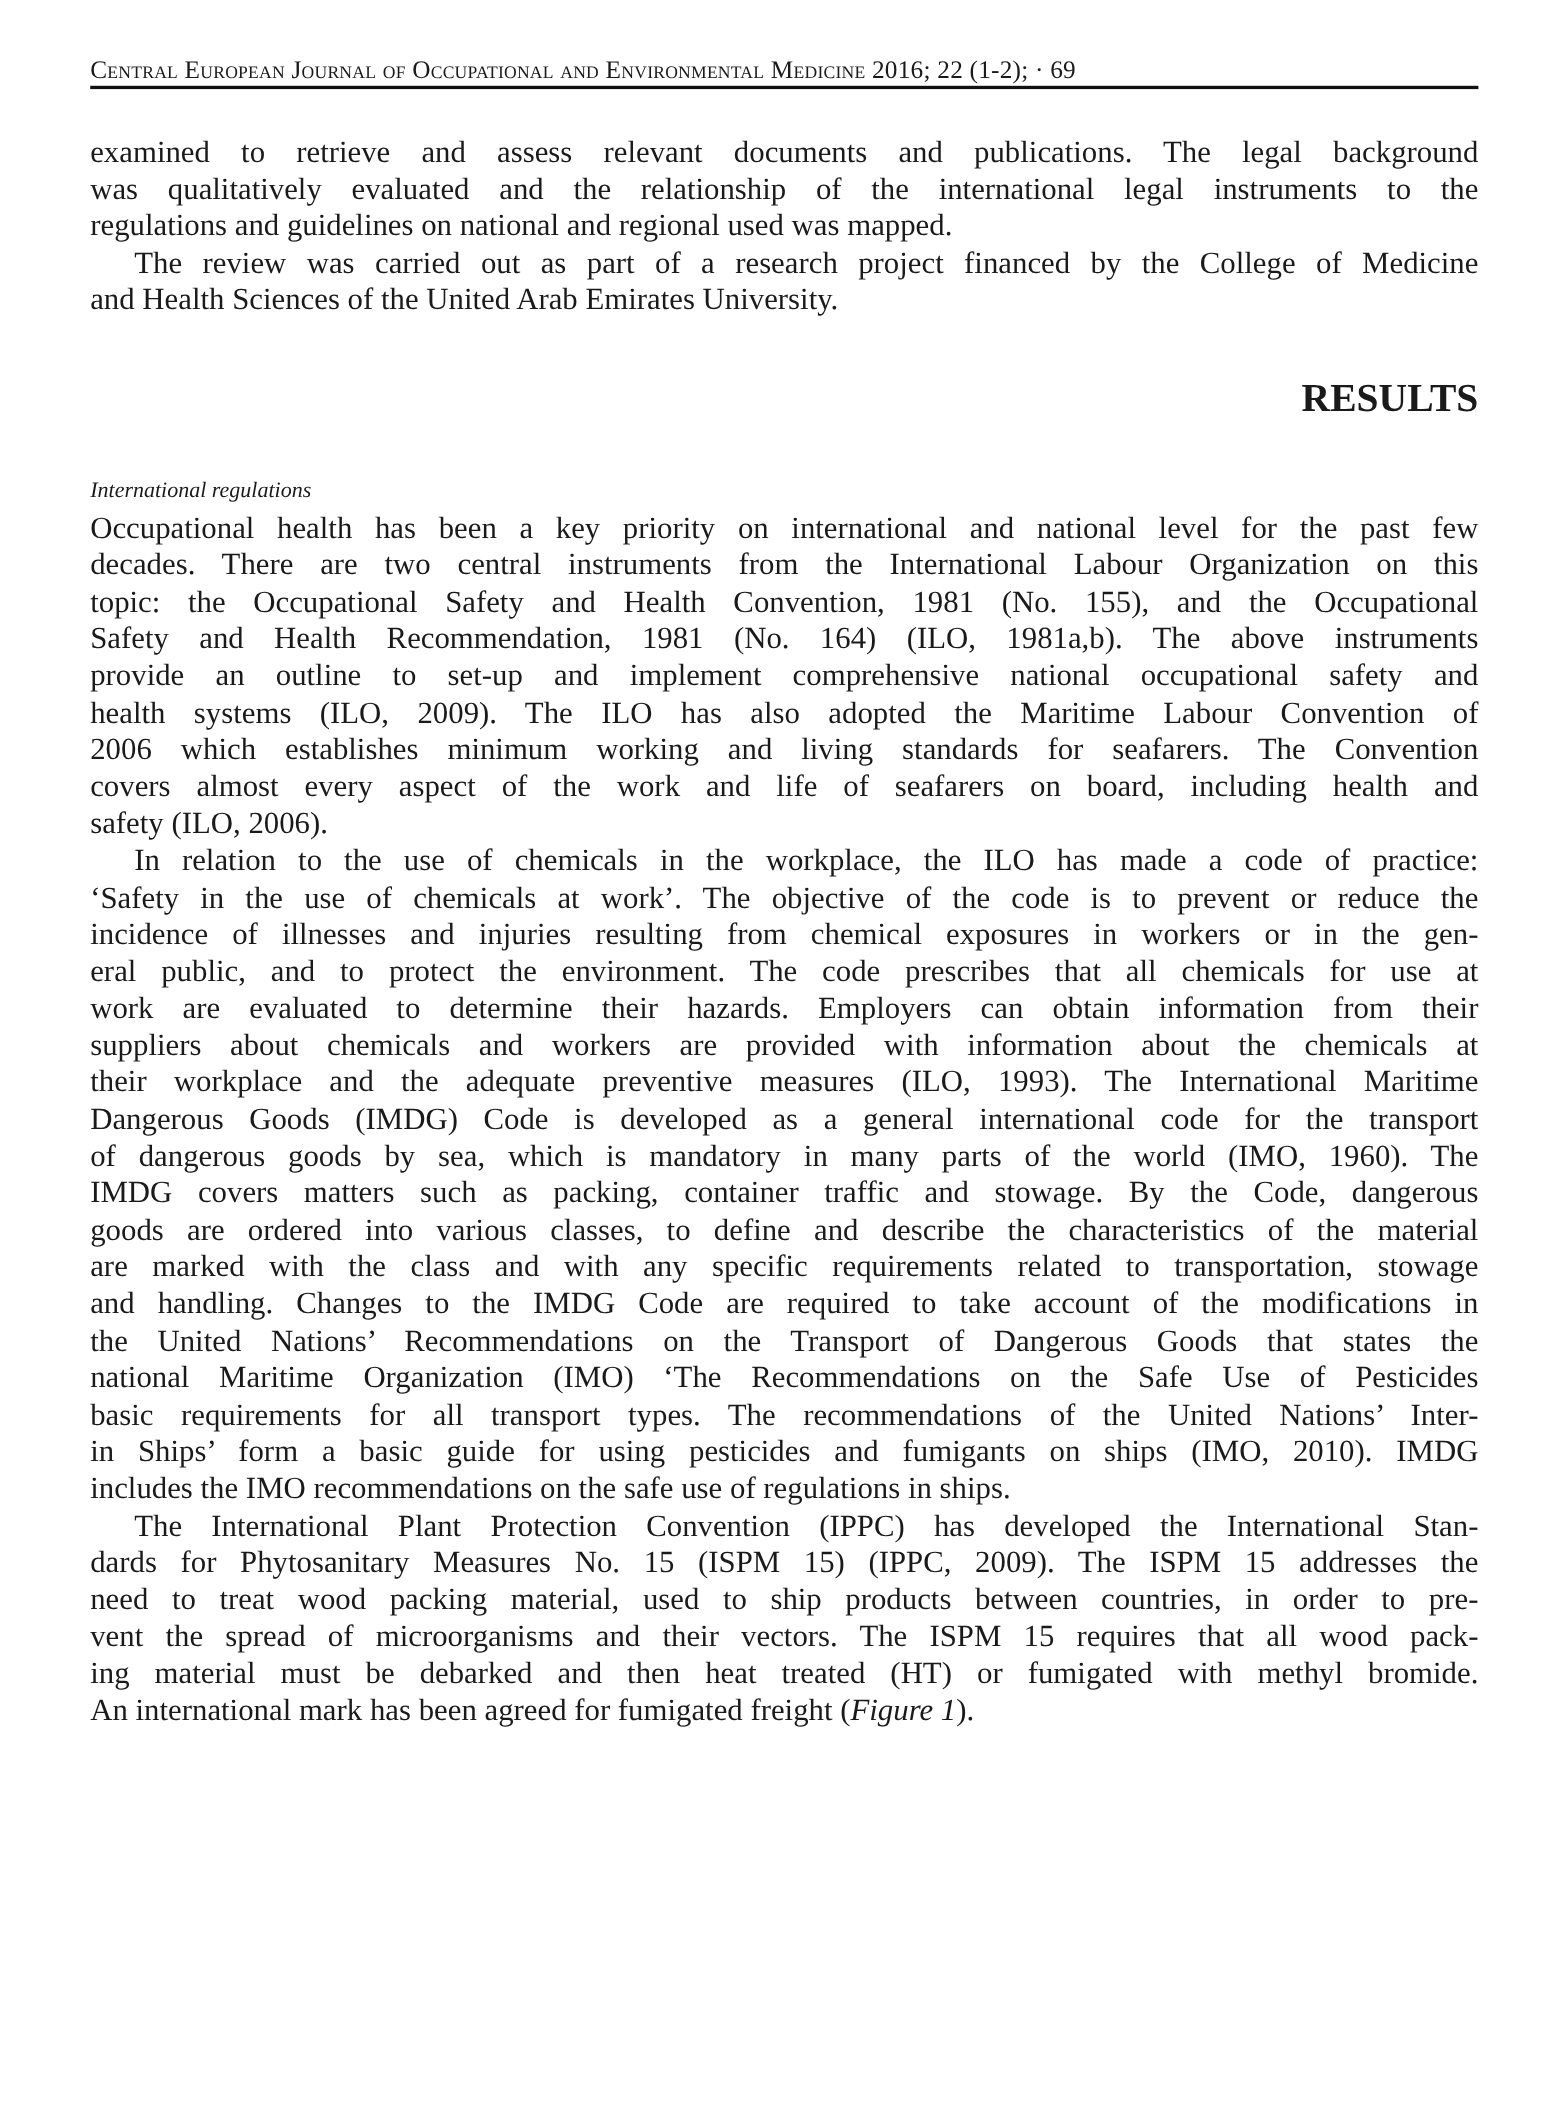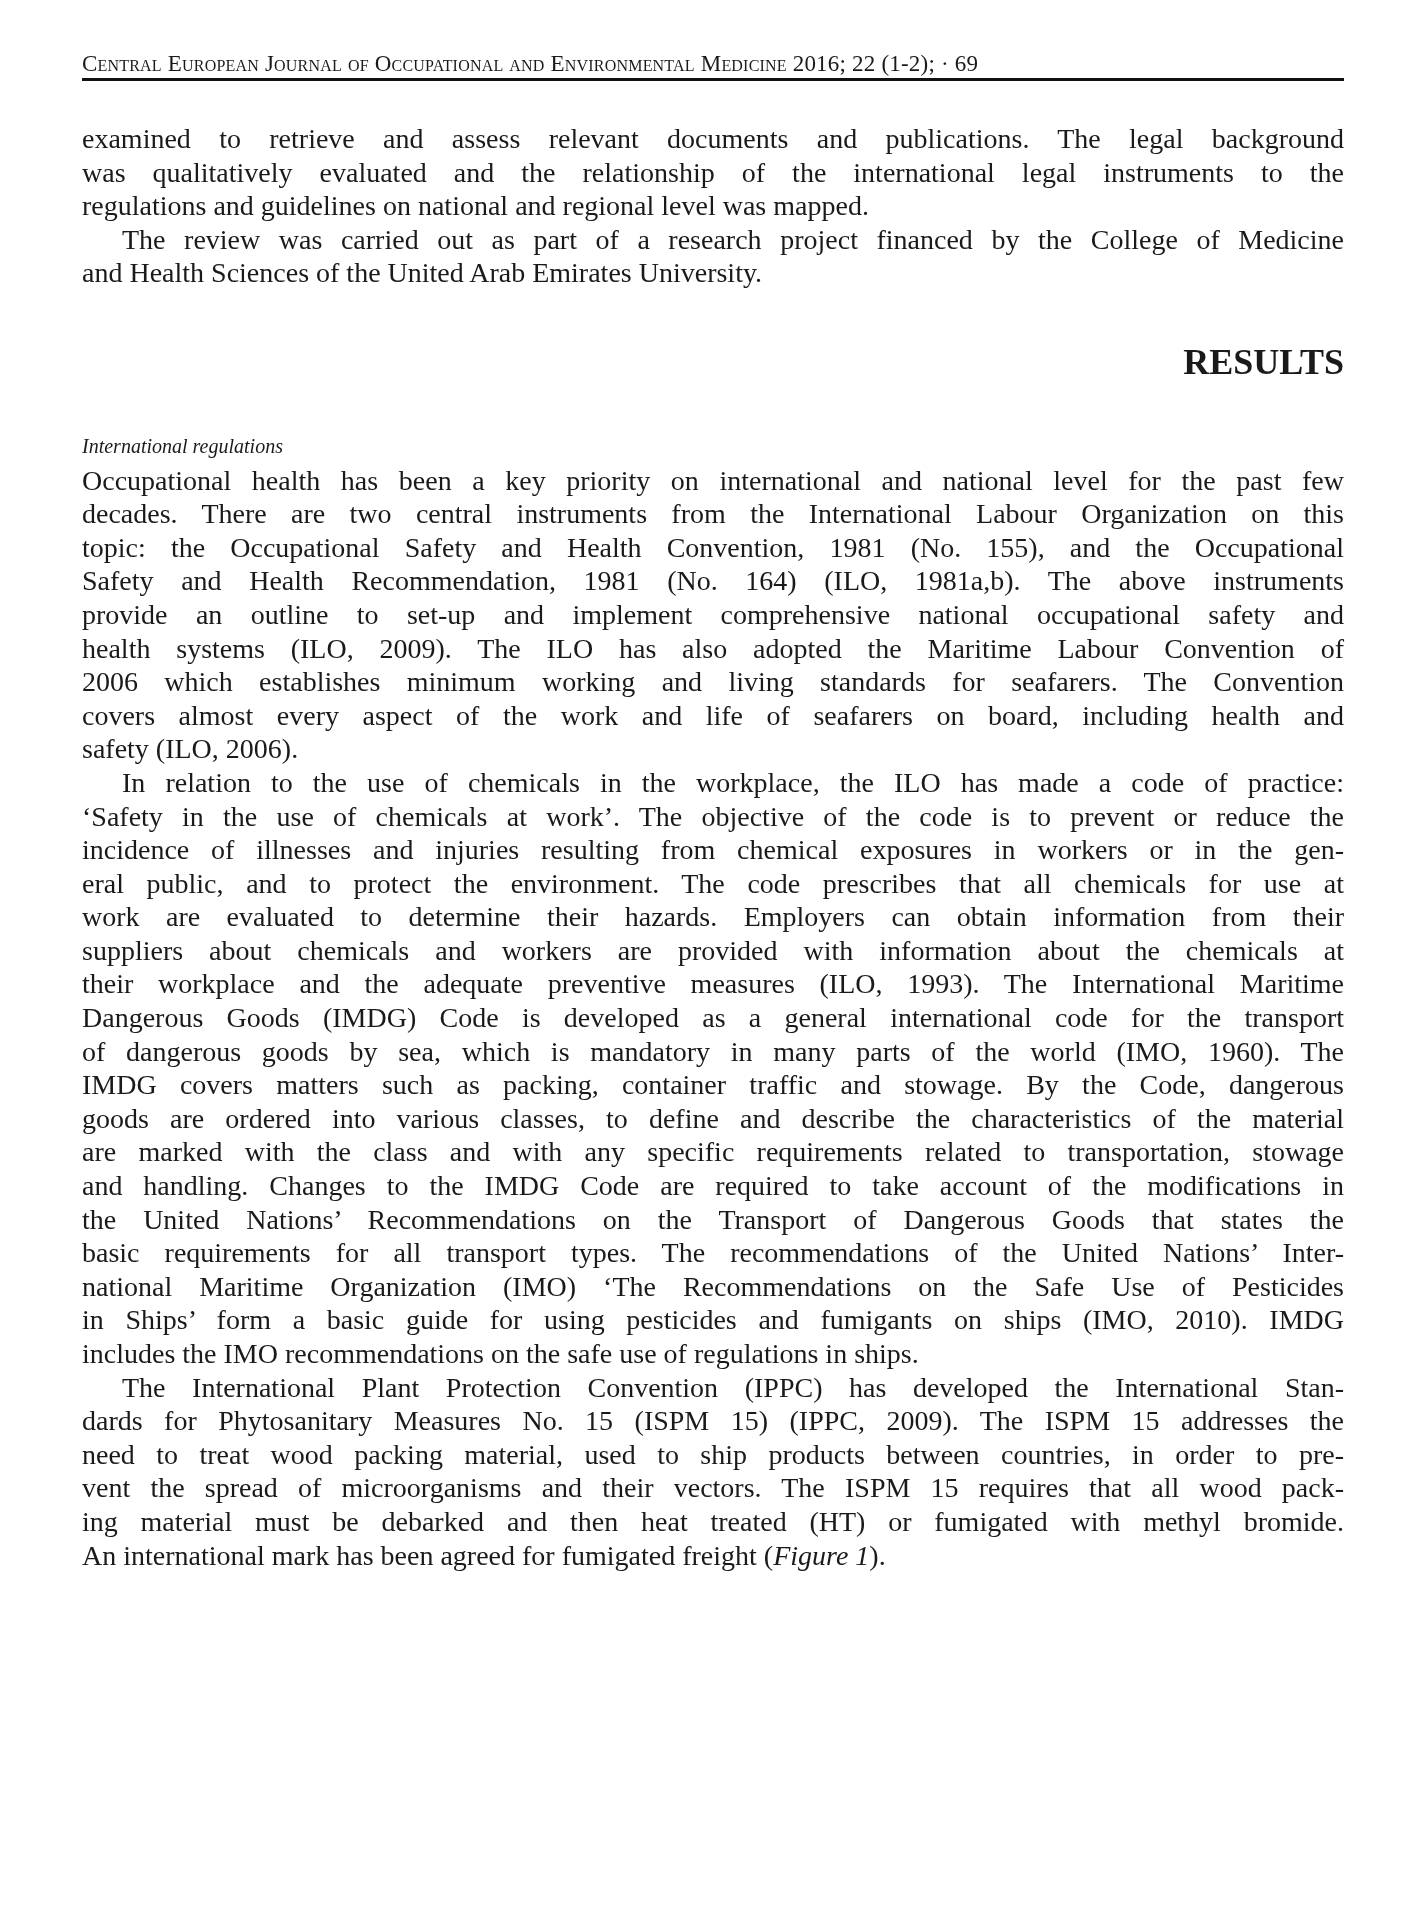--- a/index.html
+++ b/index.html
@@ -18,21 +18,21 @@
 <body>
 
 <div class="header">Central European Journal of Occupational and Environmental Medicine 2016; 22 (1-2); · 69</div>
 <div class="header-rule"></div>
 
 <div class="content">
 
   <div>
     <span class="line">examined to retrieve and assess relevant documents and publications. The legal background</span>
     <span class="line">was qualitatively evaluated and the relationship of the international legal instruments to the</span>
-    <span class="line last">regulations and guidelines on national and regional level was mapped.</span>
+    <span class="line last">regulations and guidelines on national and regional used was mapped.</span>
   </div>
 
   <div>
     <span class="line indent">The review was carried out as part of a research project financed by the College of Medicine</span>
     <span class="line last">and Health Sciences of the United Arab Emirates University.</span>
   </div>
 
   <div class="section-title">RESULTS</div>
 
   <div class="subhead">International regulations</div>
@@ -57,22 +57,22 @@
     <span class="line">work are evaluated to determine their hazards. Employers can obtain information from their</span>
     <span class="line">suppliers about chemicals and workers are provided with information about the chemicals at</span>
     <span class="line">their workplace and the adequate preventive measures (ILO, 1993). The International Maritime</span>
     <span class="line">Dangerous Goods (IMDG) Code is developed as a general international code for the transport</span>
     <span class="line">of dangerous goods by sea, which is mandatory in many parts of the world (IMO, 1960). The</span>
     <span class="line">IMDG covers matters such as packing, container traffic and stowage. By the Code, dangerous</span>
     <span class="line">goods are ordered into various classes, to define and describe the characteristics of the material</span>
     <span class="line">are marked with the class and with any specific requirements related to transportation, stowage</span>
     <span class="line">and handling. Changes to the IMDG Code are required to take account of the modifications in</span>
     <span class="line">the United Nations’ Recommendations on the Transport of Dangerous Goods that states the</span>
+    <span class="line">national Maritime Organization (IMO) ‘The Recommendations on the Safe Use of Pesticides</span>
     <span class="line">basic requirements for all transport types. The recommendations of the United Nations’ Inter-</span>
-    <span class="line">national Maritime Organization (IMO) ‘The Recommendations on the Safe Use of Pesticides</span>
     <span class="line">in Ships’ form a basic guide for using pesticides and fumigants on ships (IMO, 2010). IMDG</span>
     <span class="line last">includes the IMO recommendations on the safe use of regulations in ships.</span>
   </div>
 
   <div>
     <span class="line indent">The International Plant Protection Convention (IPPC) has developed the International Stan-</span>
     <span class="line">dards for Phytosanitary Measures No. 15 (ISPM 15) (IPPC, 2009). The ISPM 15 addresses the</span>
     <span class="line">need to treat wood packing material, used to ship products between countries, in order to pre-</span>
     <span class="line">vent the spread of microorganisms and their vectors. The ISPM 15 requires that all wood pack-</span>
     <span class="line">ing material must be debarked and then heat treated (HT) or fumigated with methyl bromide.</span>

